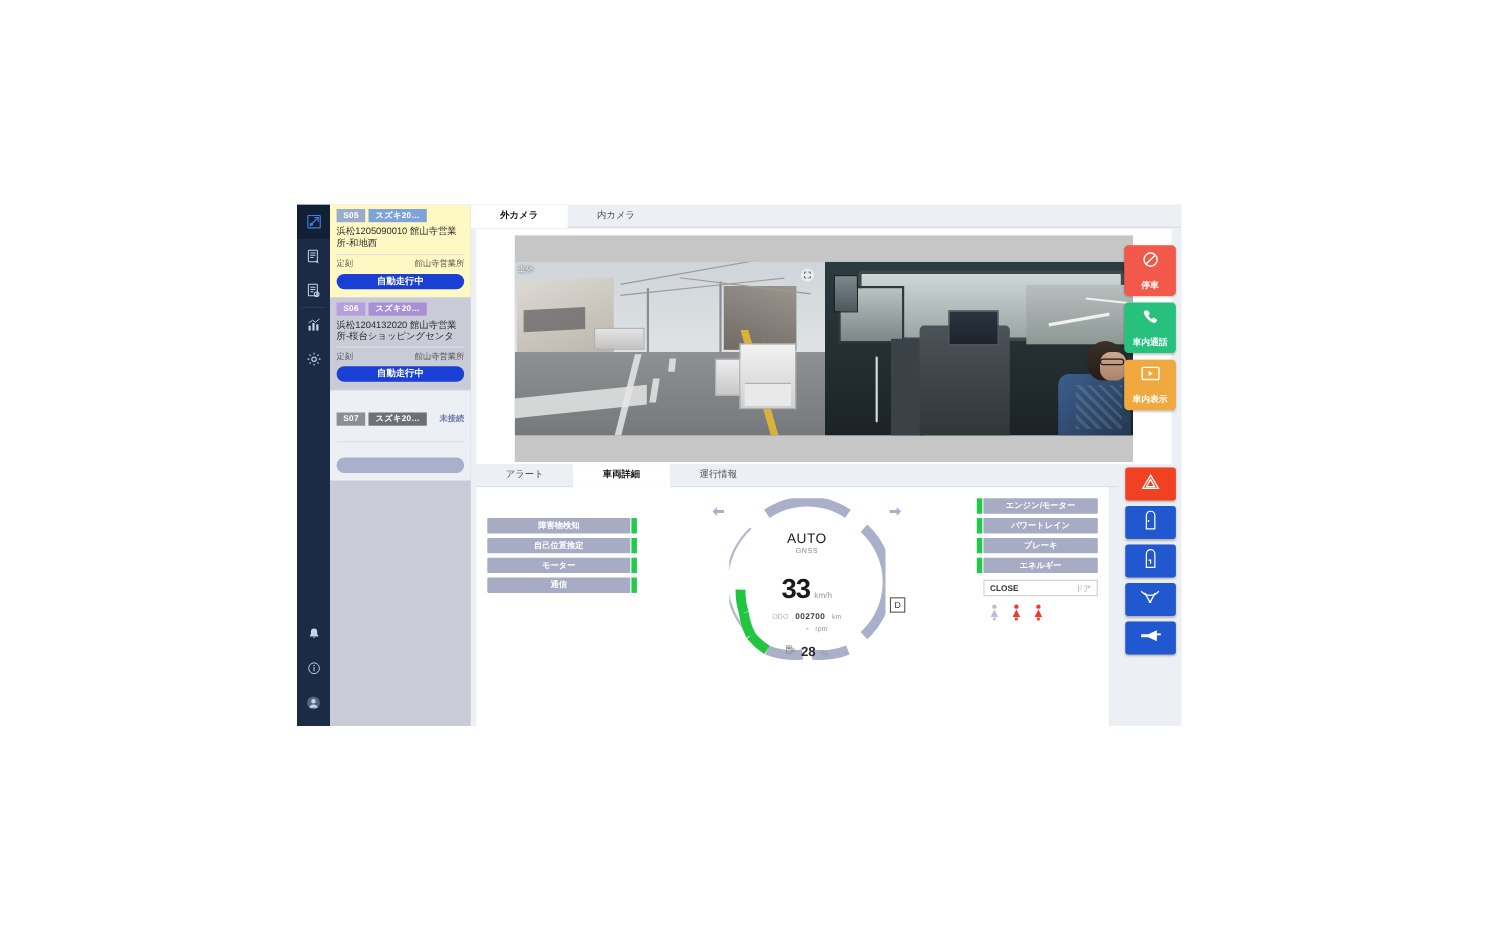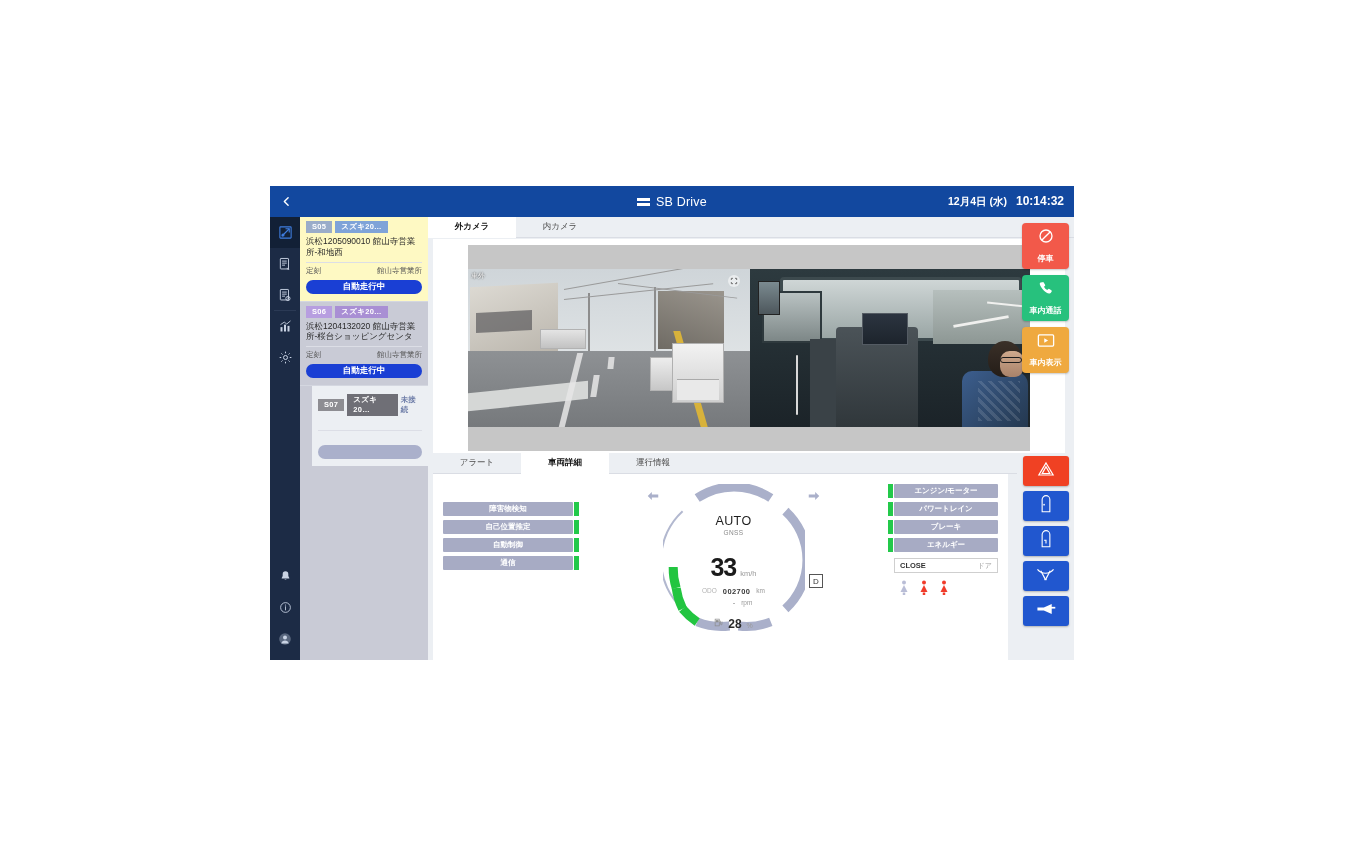--- a/index.html
+++ b/index.html
@@ -97,21 +97,21 @@
   }
   .vrule { height: 1px; background: #dcdee6; margin: 4px 0 3px 0; }
   .vmeta { display: flex; justify-content: space-between; font-size: 7.5px; color: #555; }
   .vbtn {
     margin-top: 4px; height: 14px; border-radius: 8px;
     background: #1a3fd4; color: #fff; font-size: 8.5px; font-weight: 700;
     display: flex; align-items: center; justify-content: center;
     cursor: pointer;
   }
   .vbtn.ghost { background: #aab0cb; color: transparent; }
-  .vcard.blank { background: #eceff3; border-bottom: none; padding-top: 8px; margin-left: 12px; }
+  .vcard.blank { background: #eceff3; border-bottom: none; padding-top: 20px; }
   .vlist-fill { flex: 1; background: #c9cbd6; }
 
   
   .main { flex: 1; display: flex; flex-direction: column; min-width: 0; background: #eceff3; }
 
   .tabs { display: flex; height: 21px; background: #eceff3; flex: 0 0 21px; justify-content: center; }
   .tab {
     min-width: 88px; padding: 0 16px;
     display: flex; align-items: center; justify-content: center;
     font-size: 8.5px; color: #4a4a4a; cursor: pointer;
@@ -311,21 +311,21 @@
   .g-gnss { font-size: 6.5px; color: #8a8a8a; margin-top: 1px; letter-spacing: .4px; }
   .g-speedrow { display: flex; align-items: baseline; gap: 4px; margin-top: 17px; }
   .g-speed { font-size: 25px; font-weight: 700; color: #1b1b1b; letter-spacing: -1px; }
   .g-unit { font-size: 7.5px; color: #9a9a9a; text-align: center; }
   .g-gear {
     position: absolute; right: -2px; top: 60px;
     width: 14px; height: 14px; border: 1px solid #555;
     display: flex; align-items: center; justify-content: center;
     font-size: 8px; color: #333;
   }
-  .g-odo { display: flex; gap: 6px; align-items: flex-start; margin-top: 5px; }
+  .g-odo { display: flex; gap: 6px; align-items: flex-end; margin-top: 5px; }
   .g-odo .lbl { font-size: 6.5px; color: #b3b3b3; }
   .g-odo .val { font-size: 7.5px; color: #3a3a3a; font-weight: 700; letter-spacing: .4px; }
   .g-odo .u { font-size: 6.5px; color: #9a9a9a; }
   .g-rpm { display: flex; gap: 6px; align-items: baseline; margin-top: 2px; padding-left: 18px; }
   .g-rpm .val { font-size: 7.5px; color: #6a6a6a; }
   .g-rpm .u { font-size: 6.5px; color: #9a9a9a; }
   .g-fuel { display: flex; align-items: baseline; gap: 5px; margin-top: 7px; }
   .g-fuel .num { font-size: 12px; font-weight: 700; color: #2a2a2a; }
   .g-fuel .pct { font-size: 7px; color: #9a9a9a; }
 
@@ -370,40 +370,20 @@
   .act-btn .lbl { font-size: 8px; font-weight: 700; }
   .act-btn.stop { background: #f2594a; }
   .act-btn.call { background: #27c17d; text-align: center; }
   .act-btn.disp { background: #efa93f; }
 </style>
 </head>
 <body>
 
 <div id="app">
 
-  <div class="topbar">
-    <div class="back-btn">
-      <span>
-        <svg width="13" height="13" viewBox="0 0 24 24" fill="none" stroke="#ffffff" stroke-width="2.6" stroke-linecap="round" stroke-linejoin="round">
-            <polyline points="15 5 8 12 15 19"></polyline>
-          </svg>
-      </span>
-    </div>
-    <div class="brand">
-      <span class="brand-mark">
-          <i></i>
-          <i></i>
-        </span>
-      <span class="brand-text">SB Drive</span>
-    </div>
-    <div class="clock">
-      <span>12月4日 (水)</span>
-      <span class="time">10:14:32</span>
-    </div>
-  </div>
 
   <div class="body">
 
     <div class="rail">
       <div class="rail-top">
         <div class="rail-item active">
           <span>
             <svg width="15" height="15" viewBox="0 0 24 24" fill="none" stroke="currentColor" stroke-width="1.7">
                 <rect x="3" y="3" width="18" height="18" rx="1"></rect>
                 <path d="M6 18 L18 6"></path>
@@ -607,21 +587,21 @@
             <div class="col-left">
               <div class="statusbar">
                 <span>障害物検知</span>
                 <i class="led"></i>
               </div>
               <div class="statusbar">
                 <span>自己位置推定</span>
                 <i class="led"></i>
               </div>
               <div class="statusbar">
-                <span>自動制御</span>
+                <span>モーター</span>
                 <i class="led"></i>
               </div>
               <div class="statusbar">
                 <span>通信</span>
                 <i class="led"></i>
               </div>
             </div>
 
             <div class="col-center">
               <div class="gauge-wrap">

